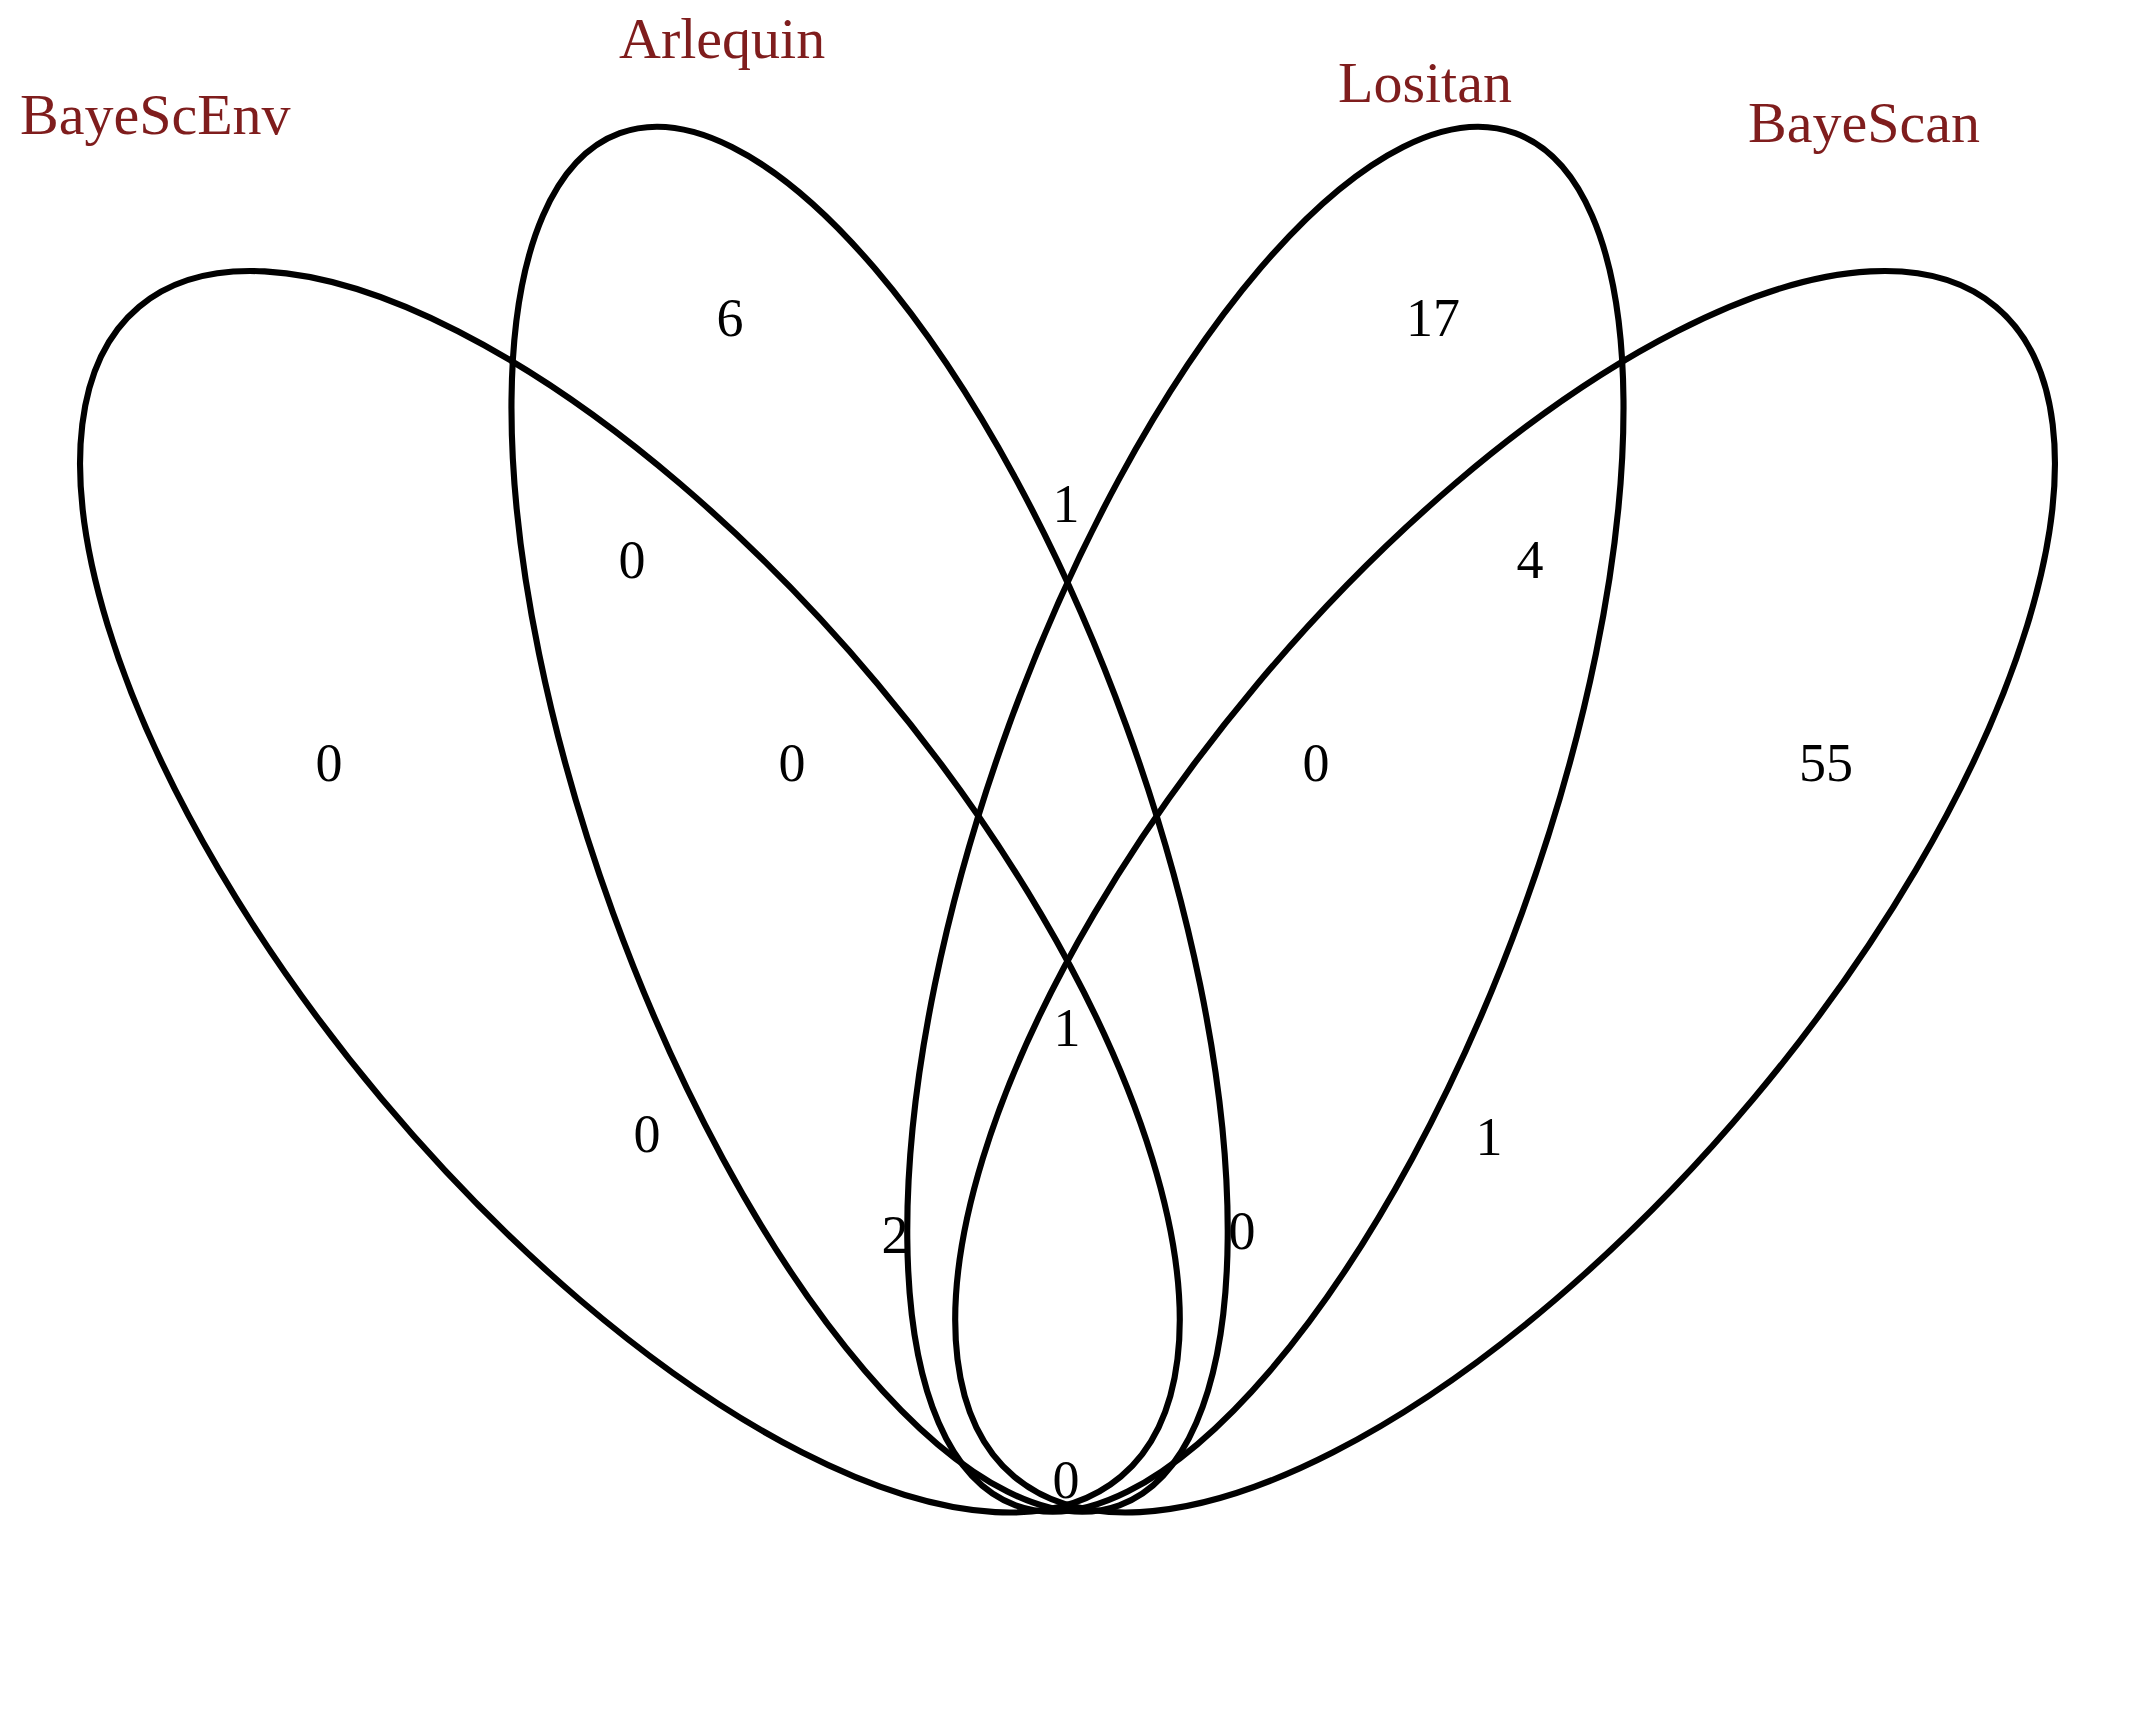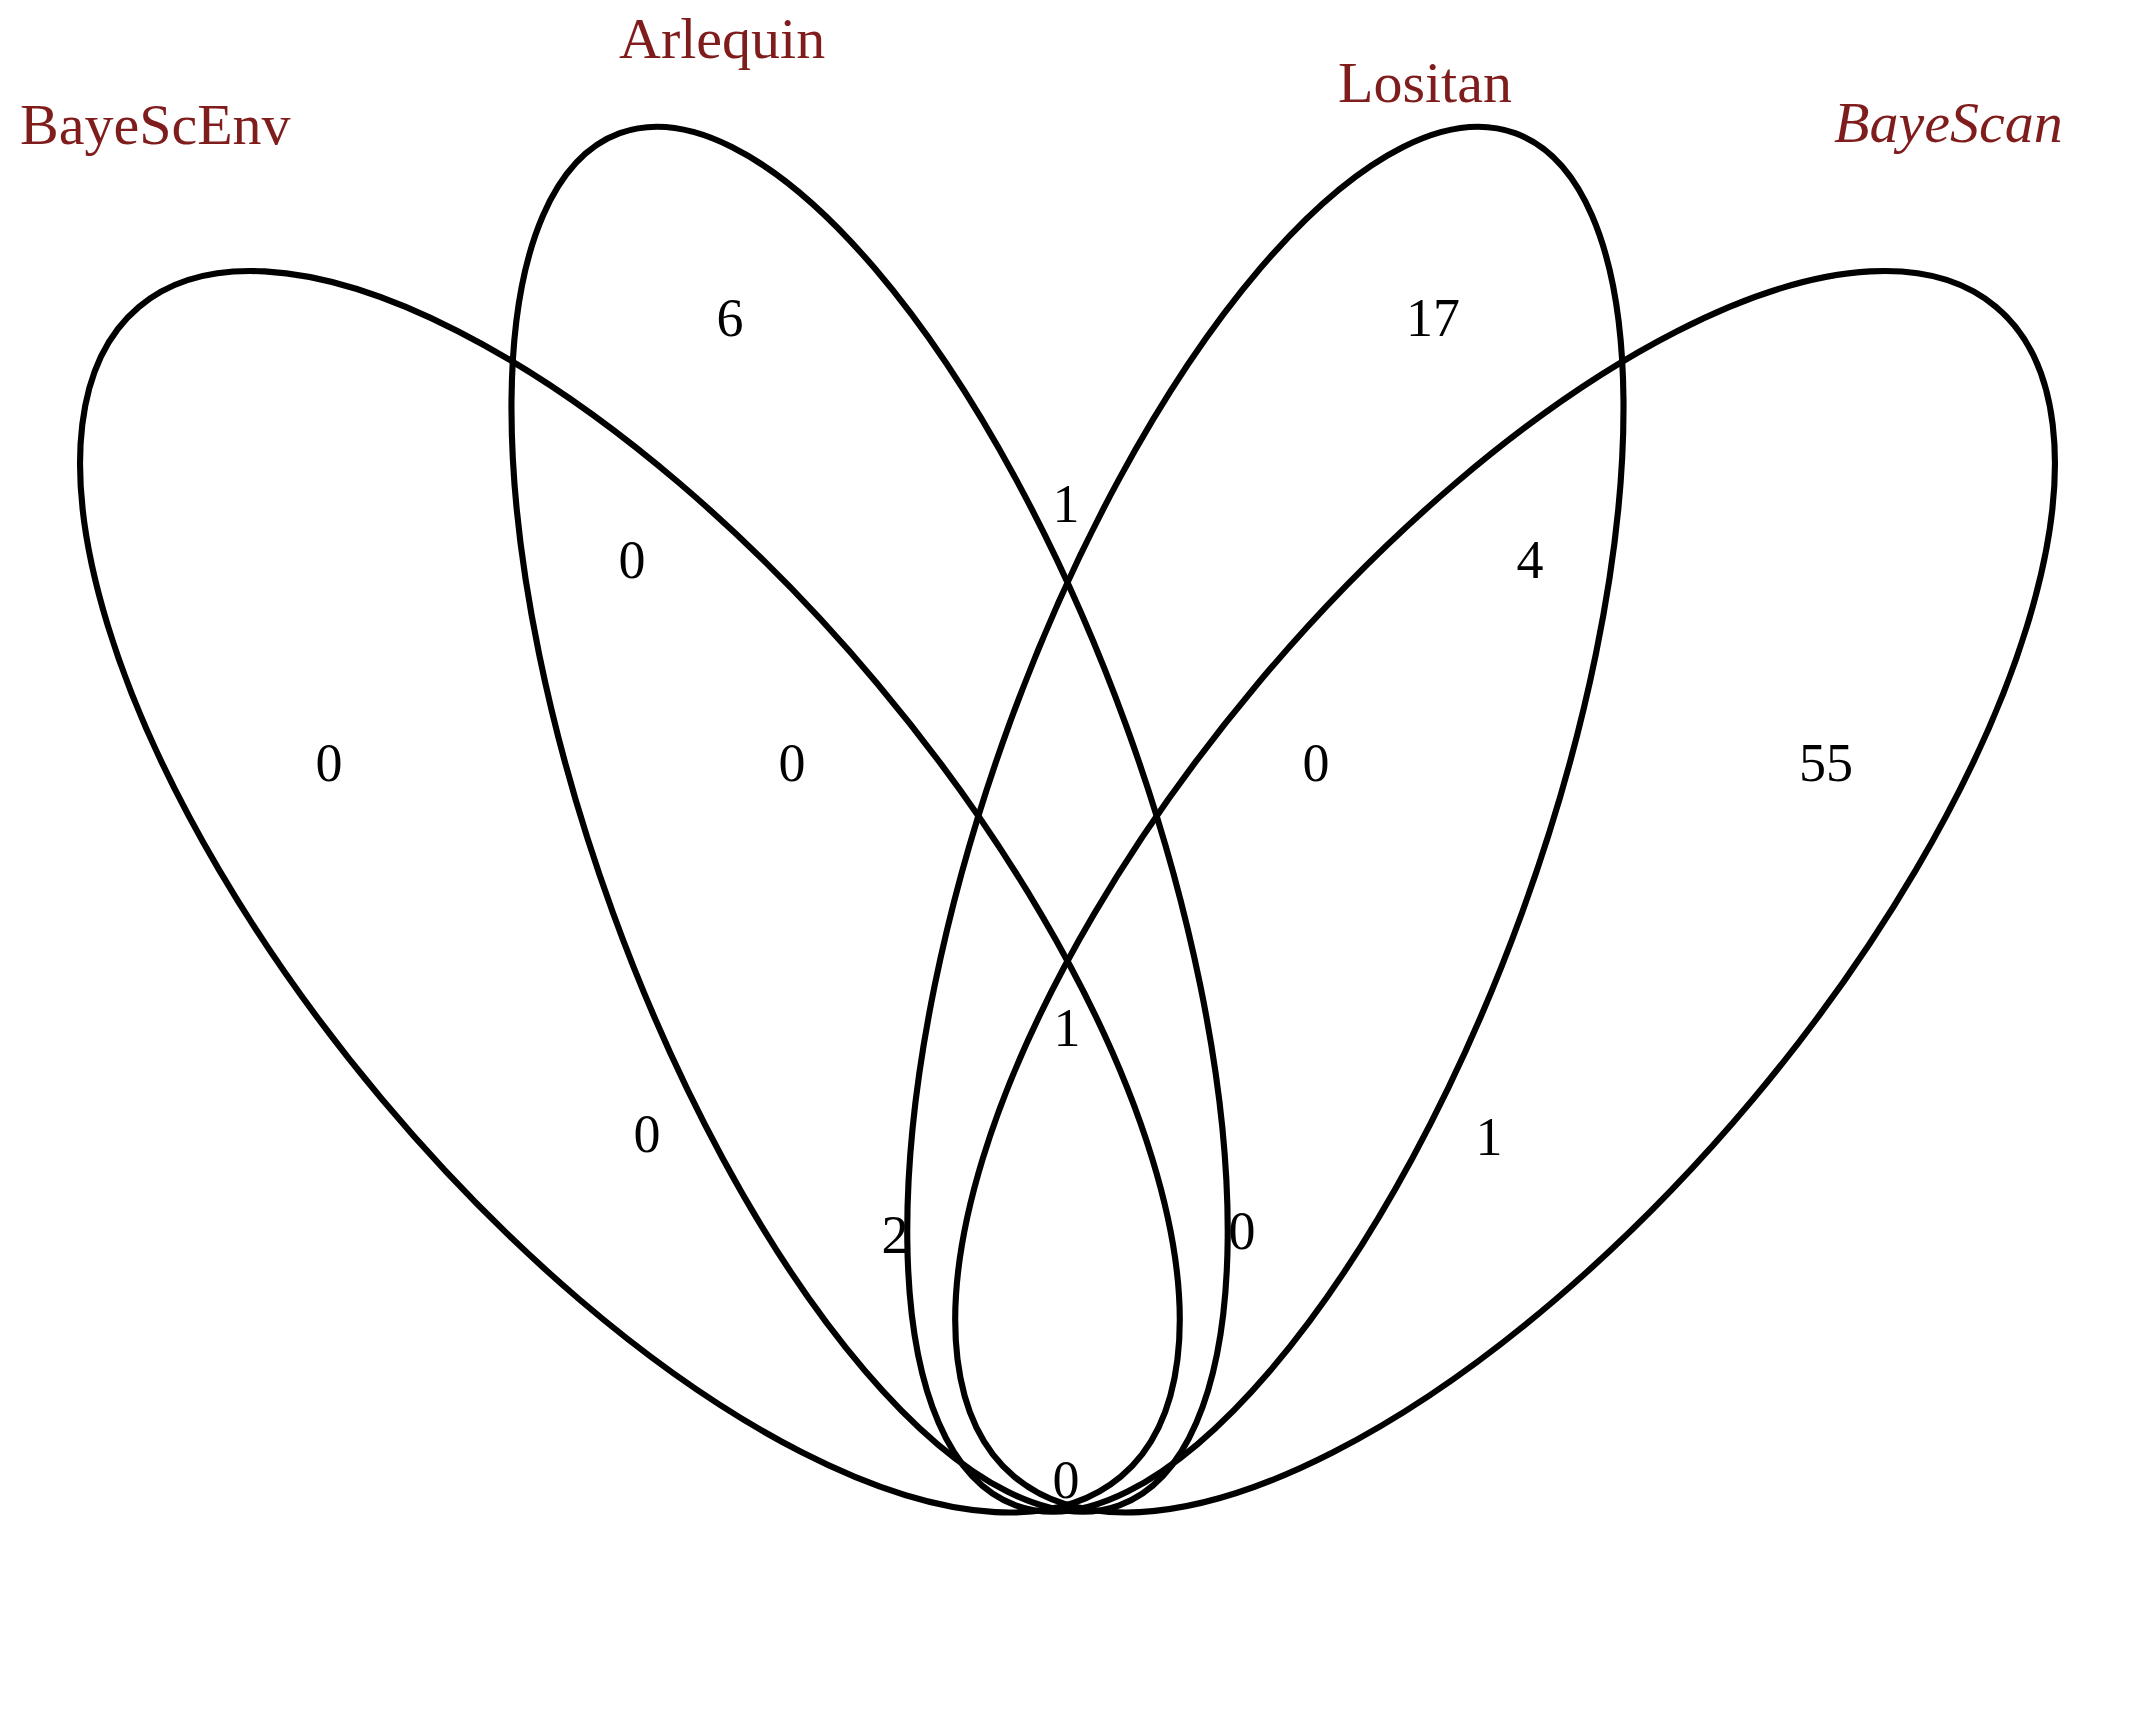--- a/index.html
+++ b/index.html
@@ -65,24 +65,24 @@
   <svg class="venn-canvas" viewBox="0 0 3839 3113" preserveAspectRatio="none">
     <g id="ellipse-group">
         <ellipse cx="1130" cy="1600" rx="580" ry="1370" transform="rotate(-40 1130 1600)" class="ellipse-outline"></ellipse>
         <ellipse cx="1560" cy="1470" rx="490" ry="1310" transform="rotate(-20 1560 1470)" class="ellipse-outline"></ellipse>
         <ellipse cx="2270" cy="1470" rx="490" ry="1310" transform="rotate(20 2270 1470)" class="ellipse-outline"></ellipse>
         <ellipse cx="2700" cy="1600" rx="580" ry="1370" transform="rotate(40 2700 1600)" class="ellipse-outline"></ellipse>
       </g>
   </svg>
 
   <div id="set-label-layer">
-      <div class="set-label" style="left: 20px; top: 96px; text-align: center;">BayeScEnv</div>
+      <div class="set-label" style="left: 20px; top: 86px; text-align: center;">BayeScEnv</div>
       <div class="set-label" style="left: 619px; top: 10px;">Arlequin</div>
       <div class="set-label" style="left: 1338px; top: 10px; margin-top: 44px;">Lositan</div>
-      <div class="set-label" style="left: 1834px; top: 94px; font-style: italic;">BayeScan</div>
+      <div class="set-label" style="left: 1748px; top: 94px;">BayeScan</div>
     </div>
   <div id="region-layer">
       <div class="region-count" style="left: 329px; top: 763px;">0</div>
       <div class="region-count" style="left: 730px; top: 318px;">6</div>
       <div class="region-count" style="left: 1433px; top: 318px;">17</div>
       <div class="region-count" style="left: 1826px; top: 763px;">55</div>
       <div class="region-count" style="left: 632px; top: 560px;">0</div>
       <div class="region-count" style="left: 1066px; top: 504px;">1</div>
       <div class="region-count" style="left: 1530px; top: 560px;">4</div>
       <div class="region-count" style="left: 792px; top: 763px;">0</div>

